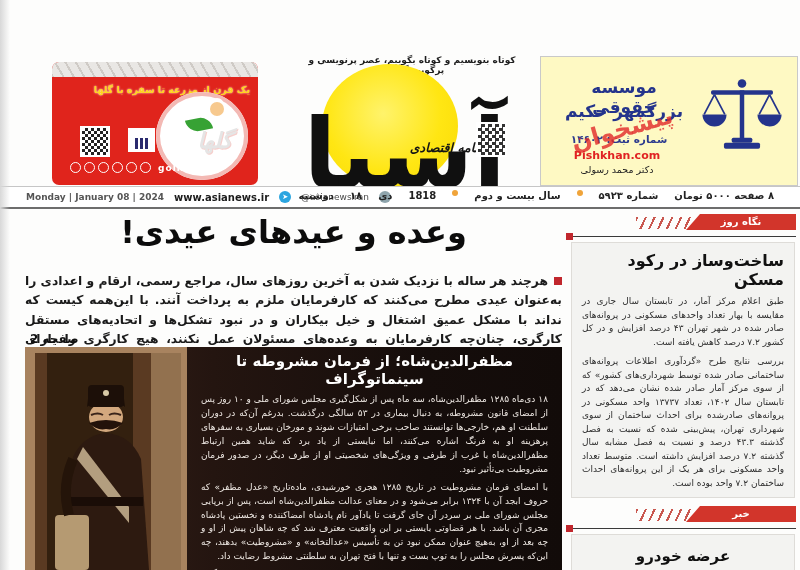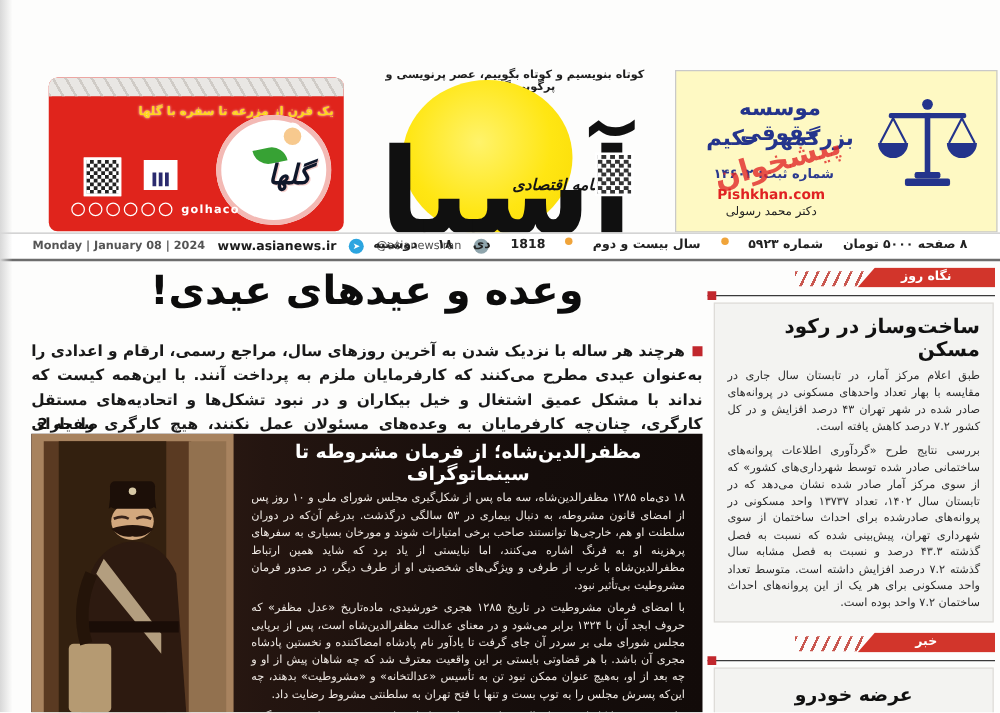--- a/index.html
+++ b/index.html
@@ -5,31 +5,31 @@
   html,body{margin:0;padding:0;background:#ffffff;}
   #page{position:relative;width:800px;height:570px;background:#fdfdfc;overflow:hidden;
         font-family:"DejaVu Sans",sans-serif;}
   #page::before{content:"";position:absolute;left:0;top:0;width:10px;height:100%;
         background:linear-gradient(90deg,#d8d8d8,rgba(255,255,255,0));z-index:9;pointer-events:none;}
 
   
   .header{position:absolute;left:0;top:0;width:800px;height:186px;overflow:hidden;}
 
   
-  .golha{position:absolute;left:39px;top:62px;width:206px;height:123px;background:#e0241c;
-         border-radius:7px;overflow:hidden;padding-left:30px;}
+  .golha{position:absolute;left:52px;top:62px;width:206px;height:123px;background:#e0241c;
+         border-radius:7px;overflow:hidden;}
   .golha .pattern{position:absolute;left:0;top:0;width:100%;height:15px;background:#e9e7e4;
          background-image:repeating-linear-gradient(60deg,#cfcbc6 0 2px,transparent 2px 9px);}
   .golha .slogan{position:absolute;right:8px;top:22px;color:#ffd61c;font-size:9.5px;font-weight:bold;
          text-shadow:0 0 2px #fff;}
   .golha .circle{position:absolute;right:10px;top:30px;width:92px;height:88px;background:#fff;
          border-radius:50%;box-shadow:0 0 0 4px #f3b9b4 inset;}
   .golha .leaf{position:absolute;right:46px;top:56px;width:26px;height:13px;background:#37a234;
          border-radius:0 14px 0 14px;transform:rotate(-12deg);}
-  .golha .brand{position:absolute;right:26px;top:66px;color:#0f172a;font-size:22px;font-weight:bold;
+  .golha .brand{position:absolute;right:26px;top:66px;color:#e5e5e5;font-size:22px;font-weight:bold;
          font-style:italic;text-shadow:1px 1px 0 #f6cfcc;}
   .golha .chef{position:absolute;right:34px;top:40px;width:14px;height:14px;background:#f7c98e;
          border-radius:50%;box-shadow:0 -4px 0 0 #ffffff;}
   .golha .qr{position:absolute;left:28px;top:64px;width:26px;height:27px;background:#fff;
          border:2px solid #fff;
          background-image:repeating-conic-gradient(#222 0 25%,#fff 0 50%);background-size:6px 6px;}
   .golha .unesco{position:absolute;left:76px;top:66px;width:27px;height:24px;background:#fff;
          display:flex;align-items:flex-end;justify-content:center;gap:2px;padding-bottom:3px;box-sizing:border-box;}
   .golha .unesco i{display:block;width:3px;height:11px;background:#2a2a6e;}
   .golha .social{position:absolute;left:18px;top:100px;display:flex;align-items:center;gap:3px;}

